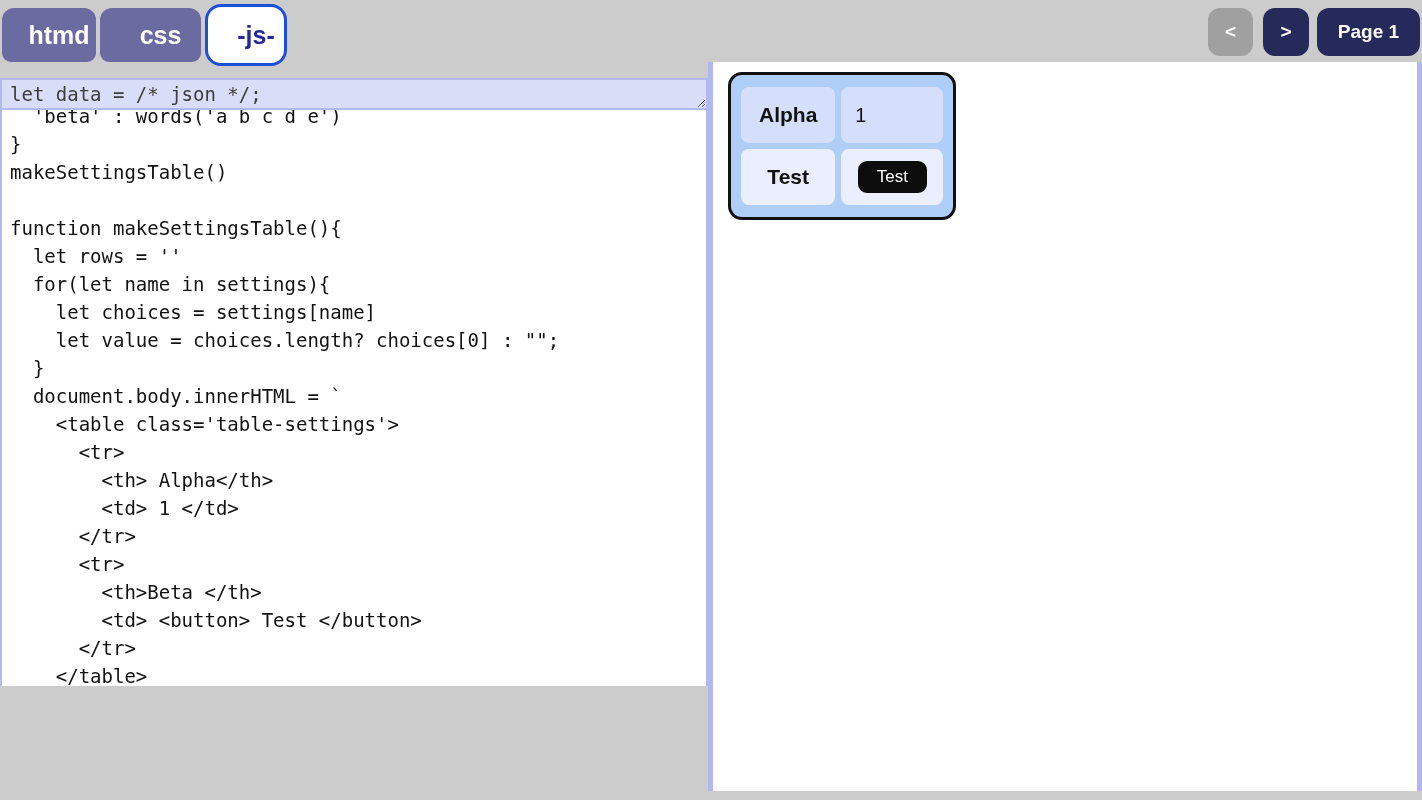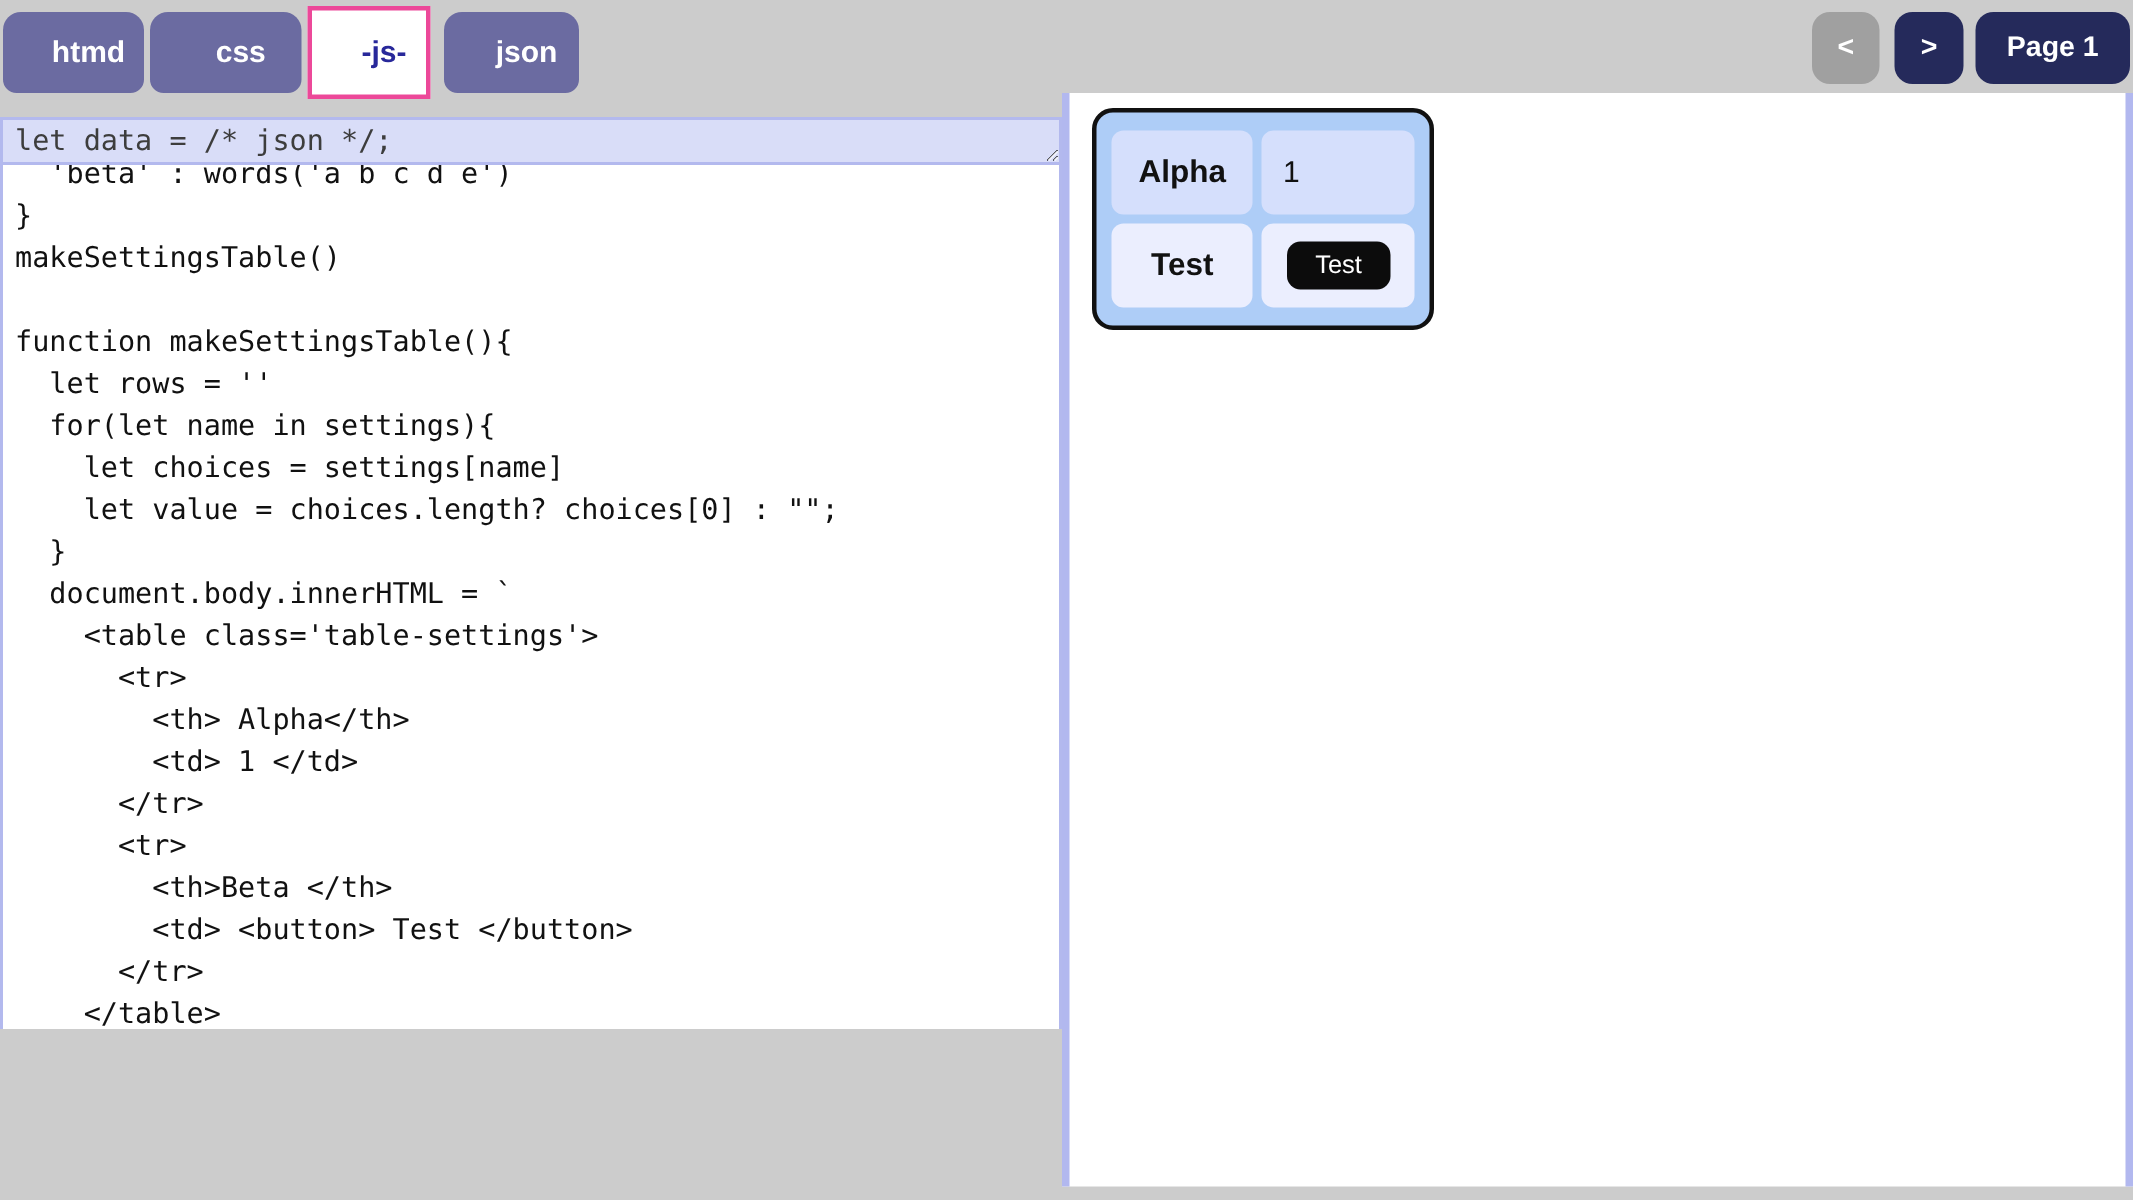--- a/index.html
+++ b/index.html
@@ -16,34 +16,34 @@
     background: #cccccc;
   }
   .tabs {
     position: absolute; left: 2px; top: 0; display: flex; align-items: flex-start;
   }
   .tab {
     margin-top: 8px; height: 54px;
     border: none; cursor: pointer;
     background: #6b6ba1; color: #ffffff;
     font-family: "Liberation Sans", sans-serif;
-    font-weight: bold; font-size: 20px;
+    font-weight: bold; font-size: 25px;
     border-radius: 12px 12px 9px 9px;
     margin-right: 4px;
     padding-left: 20px;
   }
   .tab-htmd { width: 94px; }
   .tab-css  { width: 101px; }
   .tab-js   { width: 82px; }
   .tab-json { width: 90px; margin-left: 5px; }
   .tab.active {
     margin-top: 4px; height: 62px;
     background: #ffffff; color: #28289a;
-    border: 3px solid #ec4899;
-    border-radius: 0;
+    border: 3px solid #1d4ed8;
+    border-radius: 16px;
     position: relative; z-index: 3;
   }
 
   .pager {
     position: absolute; right: 2px; top: 8px;
     display: flex; align-items: center;
   }
   .nav-btn {
     height: 48px; border: none; cursor: pointer;
     border-radius: 12px;
@@ -131,21 +131,20 @@
   }
 </style>
 </head>
 <body>
 
 <div class="topbar">
   <div class="tabs">
     <button class="tab tab-htmd">htmd</button>
     <button class="tab tab-css">css</button>
     <button class="tab tab-js active">-js-</button>
-    <button class="tab tab-json">json</button>
   </div>
   <div class="pager">
     <button class="nav-btn nav-prev">&lt;</button>
     <button class="nav-btn nav-next">&gt;</button>
     <button class="nav-btn nav-page">Page 1</button>
   </div>
 </div>
 
 <div class="left-pane">
   <textarea class="data-line-ta" spellcheck="false" style="">let data = /* json */;</textarea>

